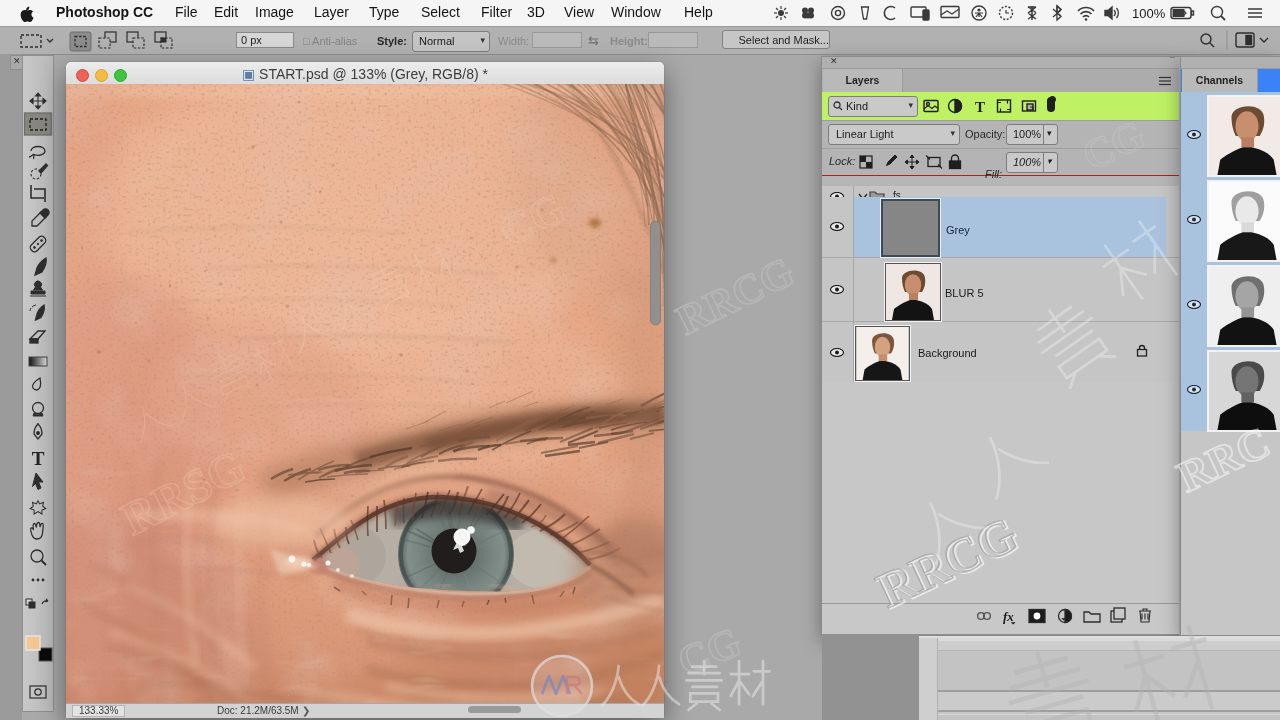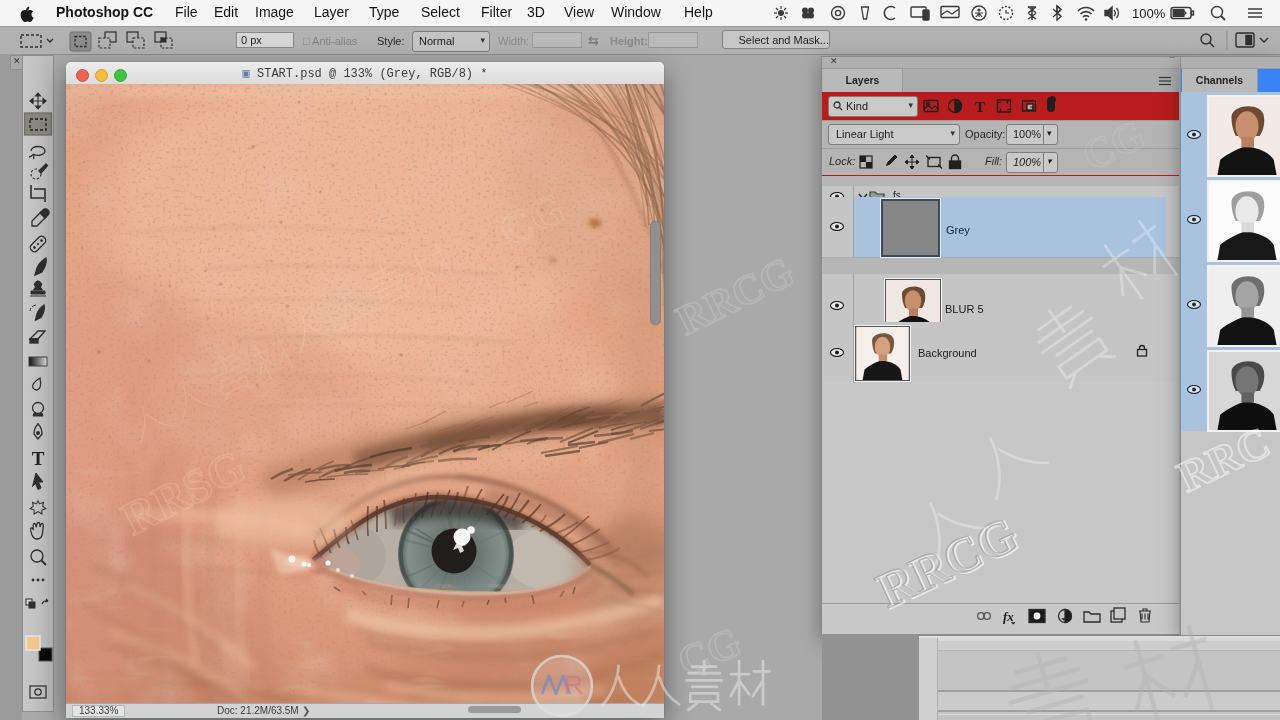--- a/index.html
+++ b/index.html
@@ -17,21 +17,21 @@
   #toolbar{left:22px;top:55px;width:30px;height:655px;background:linear-gradient(90deg,#c8c8c8,#b9b9b9);
     border:1px solid #8e8e8e;border-radius:1px;}
   #leftdark{left:0;top:54px;width:22px;height:666px;background:#9b9b9b;}
   
   #docwin{left:66px;top:62px;width:598px;height:655px;background:#ececec;
     border-radius:5px 5px 0 0;box-shadow:0 10px 28px rgba(0,0,0,0.45), 0 0 1px rgba(0,0,0,0.6);}
   #dtitle{position:absolute;left:0;top:0;width:598px;height:22px;
     background:linear-gradient(#ececec,#dcdcdc);border-radius:5px 5px 0 0;
     border-bottom:1px solid #b0b0b0;}
   .tl{position:absolute;top:6.5px;width:11px;height:11px;border-radius:50%;}
-  #dtext{position:absolute;top:4px;width:100%;text-align:center;font-size:12px;color:#3c3c3c;font-family:Liberation Mono, monospace;}
+  #dtext{position:absolute;top:4px;width:100%;text-align:center;font-size:14px;color:#3c3c3c;}
   #canvas{position:absolute;left:0;top:22px;width:598px;height:619px;overflow:hidden;background:#e7b094;}
   #dstatus{position:absolute;left:0;top:641px;width:598px;height:14px;background:#d3d3d3;
     border-top:1px solid #a7a7a7;font-size:10px;color:#3a3a3a;}
   
   #layers{left:821px;top:56px;width:359px;height:578px;background:#b6b6b6;
     border:1px solid #8a8a8a;box-shadow:0 6px 18px rgba(0,0,0,0.35);}
   #channels{left:1180px;top:56px;width:100px;height:578px;background:#c6c6c6;
     border-top:1px solid #8a8a8a;border-bottom:1px solid #8a8a8a;
     box-shadow:0 6px 18px rgba(0,0,0,0.35);}
   .combo{position:absolute;height:19px;background:#c9c9c9;border:1px solid #7d7d7d;
@@ -166,21 +166,21 @@
       <g transform="translate(155,5)">
           <rect x="0" y="0" width="11" height="10" stroke-width="1.2"></rect>
           <rect x="6" y="6" width="11" height="10" stroke-dasharray="2.5 1.6" stroke-width="1.2" fill="#b1b1b1"></rect>
           <rect x="6" y="6" width="5" height="4" fill="#2e2e2e"></rect>
         </g>
     </g>
   </svg>
   <span class="lbl" style="left:192px;top:8px;margin-top:44px;">Feather:</span>
   <span style="position:absolute;left:236px;top:5px;width:52px;height:14px;background:#d6d6d6;border:1px solid #8a8a8a;font-size:11px;padding-left:4px;line-height:15px;">0 px</span>
   <span class="lbl" style="left:303px;top:8px;color:#838383;">□ Anti-alias</span>
-  <span class="lbl" style="left:377px;top:8px;">Style:</span>
+  <span class="lbl" style="left:377px;top:8px;font-weight:bold;">Style:</span>
   <span class="combo" style="left:412px;top:4px;width:76px;background:#c4c4c4;"><span style="padding-left:6px;line-height:18px;">Normal</span><span class="arr">▾</span></span>
   <span class="lbl" style="left:498px;top:8px;color:#8a8a8a;">Width:</span>
   <span style="position:absolute;left:532px;top:5px;width:48px;height:14px;background:#bababa;border:1px solid #999;"></span>
   <span class="lbl" style="left:588px;top:6px;color:#6f6f6f;font-size:13px;">⇆</span>
   <span class="lbl" style="left:610px;top:8px;color:#8a8a8a;font-weight:bold;">Height:</span>
   <span style="position:absolute;left:648px;top:5px;width:48px;height:14px;background:#bababa;border:1px solid #999;"></span>
   <span class="obtn" style="left:722px;top:3px;width:106px;height:17px;background:#c6c6c6;text-align:right;font-size:11px;line-height:18px;color:#1e1e1e;">Select and Mask...</span>
   <svg width="80" height="27" viewBox="0 0 80 27" style="position:absolute;left:1195px;top:0;">
     <g fill="none" stroke="#2e2e2e" stroke-width="1.4">
       <circle cx="11" cy="12" r="5"></circle>
@@ -792,21 +792,21 @@
     <div style="position:absolute;left:1px;top:0;width:80px;height:23px;background:#b9b9b9;border-right:1px solid #9a9a9a;font-size:10.5px;font-weight:bold;color:#1f1f1f;padding-top:5px;text-align:center;box-sizing:border-box;">Layers</div>
     <svg width="14" height="12" style="position:absolute;right:7px;top:6px;" viewBox="0 0 14 12">
         <g stroke="#333" stroke-width="1.2">
           <line x1="1" y1="2.5" x2="13" y2="2.5"></line>
           <line x1="1" y1="6" x2="13" y2="6"></line>
           <line x1="1" y1="9.5" x2="13" y2="9.5"></line>
         </g>
       </svg>
   </div>
 
-  <div style="position:absolute;left:0;top:35px;width:357px;height:28px;background:#b91c1c;border-bottom:1px solid #9e9e9e;">
+  <div style="position:absolute;left:0;top:35px;width:357px;height:28px;background:#bef264;border-bottom:1px solid #9e9e9e;">
     <span class="combo" style="left:6px;top:4px;width:88px;"><svg width="10" height="10" style="position:absolute;left:4px;top:4px;" viewBox="0 0 10 10">
           <circle cx="4" cy="4" r="3" fill="none" stroke="#333" stroke-width="1.3"></circle>
           <line x1="6.5" y1="6.5" x2="9" y2="9" stroke="#333" stroke-width="1.3"></line>
         </svg><span style="padding-left:17px;line-height:18px;">Kind</span><span class="arr">▾</span></span>
     <svg width="240" height="28" viewBox="0 0 240 28" style="position:absolute;left:98px;top:0;">
       <g fill="none" stroke="#1f1f1f" stroke-width="1.4">
         <g transform="translate(11,14)">
             <rect x="-7" y="-5.5" width="14" height="11" rx="1"></rect>
             <circle cx="-3" cy="-2" r="1.5"></circle>
             <path d="M-7,3 l4,-3.5 l4,3 l3,-2.5 l3,2.5" stroke-width="1.1"></path>
@@ -861,21 +861,21 @@
         <g transform="translate(78,13)">
             <rect x="-6" y="-4.5" width="12" height="9"></rect>
             <path d="M-8,-6.5 l4,4 M8,6.5 l-4,-4" stroke-width="1.1"></path>
           </g>
         <g transform="translate(99,13)">
             <rect x="-5.5" y="-1" width="11" height="7.5" fill="#1f1f1f"></rect>
             <path d="M-3.5,-1 v-2.5 a3.5 3.5 0 0 1 7,0 v2.5"></path>
           </g>
       </g>
     </svg>
-    <span class="lbl" style="left:163px;top:6px;">Fill:</span>
+    <span class="lbl" style="left:163px;top:19px;">Fill:</span>
     <span class="combo" style="left:184px;top:3px;width:50px;"><span style="padding-left:6px;line-height:18px;">100%</span><span style="position:absolute;right:0;top:0;width:13px;height:19px;border-left:1px solid #7d7d7d;">
           <span style="position:absolute;left:3px;top:3px;font-size:9px;">▾</span>
         </span></span>
   </div>
 
   <div class="row" style="top:129px;height:20px;">
     <div class="eyecol"></div>
     <svg width="14" height="9" viewBox="0 0 14 9" style="position:absolute;left:8px;top:6px;">
         <ellipse cx="7" cy="4.5" rx="6.5" ry="4" fill="#e8e8e8" stroke="#1c1c1c" stroke-width="1.2"></ellipse>
         <circle cx="7" cy="4.5" r="2" fill="#1c1c1c"></circle>
@@ -891,21 +891,21 @@
   <div class="row" style="top:140px;height:60px;">
     <div class="eyecol"></div>
     <div style="position:absolute;left:32px;top:0;width:312px;height:60px;background:#a9c2de;"></div>
     <svg width="14" height="9" viewBox="0 0 14 9" style="position:absolute;left:8px;top:25px;">
         <ellipse cx="7" cy="4.5" rx="6.5" ry="4" fill="#e8e8e8" stroke="#1c1c1c" stroke-width="1.2"></ellipse>
         <circle cx="7" cy="4.5" r="2" fill="#1c1c1c"></circle>
       </svg>
     <div style="position:absolute;left:59px;top:2px;width:55px;height:54px;background:#868686;border:2px solid #3e4a56;outline:1px solid #e8eef5;"></div>
     <span style="position:absolute;left:124px;top:27px;font-size:11px;color:#10243c;">Grey</span>
   </div>
-  <div class="row" style="top:217px;height:63px;">
+  <div class="row" style="top:201px;height:63px;">
     <div class="eyecol"></div>
     <svg width="14" height="9" viewBox="0 0 14 9" style="position:absolute;left:8px;top:27px;">
         <ellipse cx="7" cy="4.5" rx="6.5" ry="4" fill="#e8e8e8" stroke="#1c1c1c" stroke-width="1.2"></ellipse>
         <circle cx="7" cy="4.5" r="2" fill="#1c1c1c"></circle>
       </svg>
     <svg width="54" height="56" viewBox="0 0 54 56" style="position:absolute;left:63px;top:5px;outline:1px solid #f2f2f2;border:1px solid #555;">
       <rect width="54" height="56" fill="#efe7e3"></rect>
       <path d="M16,15 C15,5 38,3 39,14 C40,20 38,25 36,28 L19,28 C17,24 16,19 16,15" fill="#6d4a31"></path>
       <ellipse cx="27" cy="21" rx="8.2" ry="10.8" fill="#c78f6d"></ellipse>
       <rect x="23" y="29" width="9" height="7" fill="#b97f60"></rect>

